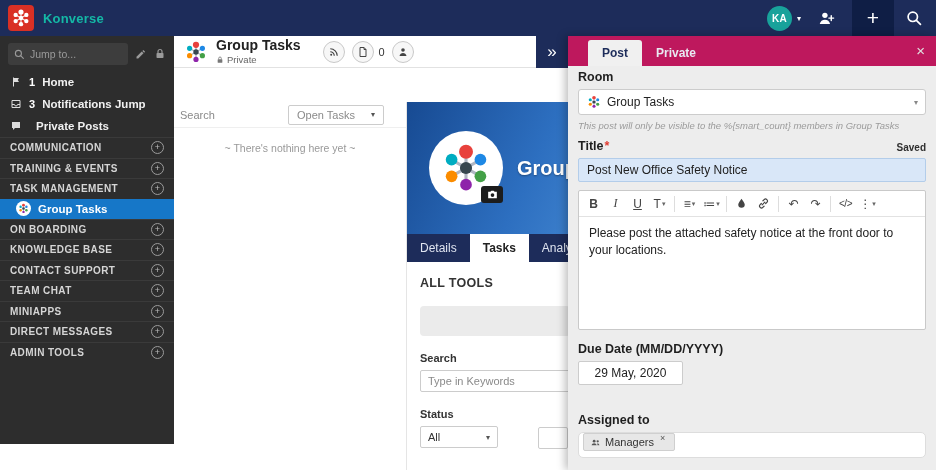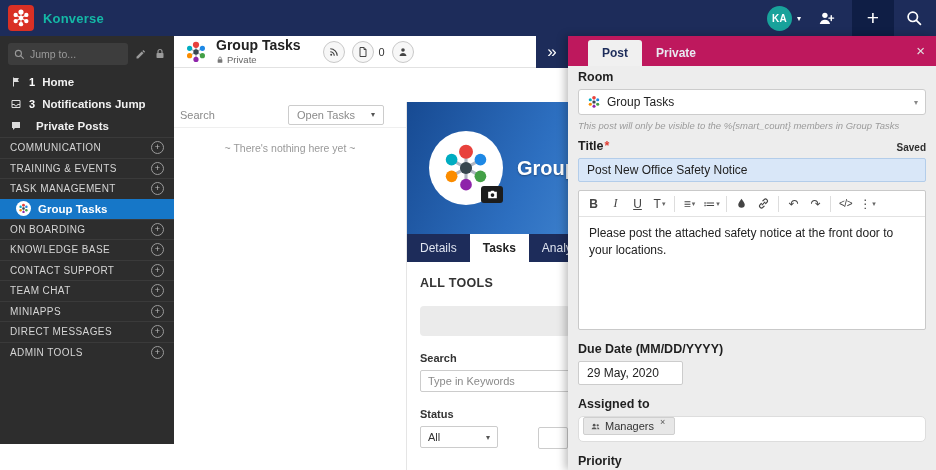--- a/index.html
+++ b/index.html
@@ -41,21 +41,21 @@
   .jump-box input::placeholder { color:#9a9a9a; }
   .side-tool { color:#9a9a9a; cursor:pointer; }
   .side-tool svg { width:12px; height:12px; }
   .quick { display:flex; align-items:center; gap:7px; padding:0 10px; height:22px; cursor:pointer; }
   .quick svg { width:12px; height:12px; color:#dcdcdc; flex-shrink:0; }
   .q-badge { color:#fff; font-size:11px; font-weight:700; }
   .q-label { color:#f0f0f0; font-size:11.5px; font-weight:700; white-space:nowrap; }
   .section { display:flex; align-items:center; justify-content:space-between;
     height:20.5px; padding:0 10px; border-top:1px solid #3a3a3a; cursor:pointer; }
   .section:first-of-type { margin-top:5px; }
-  .s-label { color:#d5d5d5; font-size:10px; font-weight:400; letter-spacing:.4px; white-space:nowrap; }
+  .s-label { color:#d5d5d5; font-size:10px; font-weight:700; letter-spacing:.4px; white-space:nowrap; }
   .s-plus { width:13px; height:13px; border:1px solid #9b9b9b; border-radius:50%;
     color:#bbb; font-size:9px; line-height:11px; text-align:center; cursor:pointer; flex-shrink:0; }
   .child-active { display:flex; align-items:center; gap:7px; height:20px; padding:0 10px 0 16px;
     background:#1677c8; cursor:pointer; }
   .child-ico { width:15px; height:15px; background:#fff; border-radius:50%;
     display:flex; align-items:center; justify-content:center; flex-shrink:0; }
   .child-ico svg { width:11px; height:11px; }
   .child-label { color:#fff; font-size:11.5px; font-weight:700; white-space:nowrap; }
 
   
@@ -148,22 +148,22 @@
   .ebtn svg { width:13px; height:13px; }
   .eb-bold { font-weight:700; }
   .eb-italic { font-style:italic; font-family:"Liberation Serif", serif; }
   .eb-under { text-decoration:underline; }
   .e-caret { font-size:7px; color:#666; margin-left:1px; }
   .esep { width:1px; height:16px; background:#ddd; margin:0 3px; }
   .eb-code { font-size:10px; letter-spacing:-.5px; }
   .ebody { min-height:112px; padding:8px 10px; font-size:12px; color:#222; line-height:1.45; cursor:text; }
   .due-label { margin-top:12px; }
   .date-input { margin-top:5px; width:105px; height:24px; background:#fff; border:1px solid #ccc;
-    border-radius:2px; font-size:12px; color:#222; padding:0 8px; font-family:inherit; display:block; }
-  .assigned-label { margin-top:12px; }
+    border-radius:2px; font-size:12px; color:#222; padding:0 8px; font-family:inherit; display:block;text-align:center; }
+  .assigned-label { margin-top:28px; }
   .assigned-box { margin-top:5px; background:#fff; border:1px solid #ddd; border-radius:5px;
     padding:0 4px; min-height:26px; cursor:text; }
   .chip { display:inline-flex; align-items:center; gap:4px; background:#e7e7e7; border:1px solid #cfcfcf;
     border-radius:2px; padding:2px 9px 2px 6px; font-size:11px; color:#333; }
   .chip svg { width:11px; height:11px; color:#555; }
   .chip-x { font-size:9px; color:#555; position:relative; top:-4px; margin-left:2px; cursor:pointer; }
   .priority-label { margin-top:12px; }
 </style>
 </head>
 <body>

